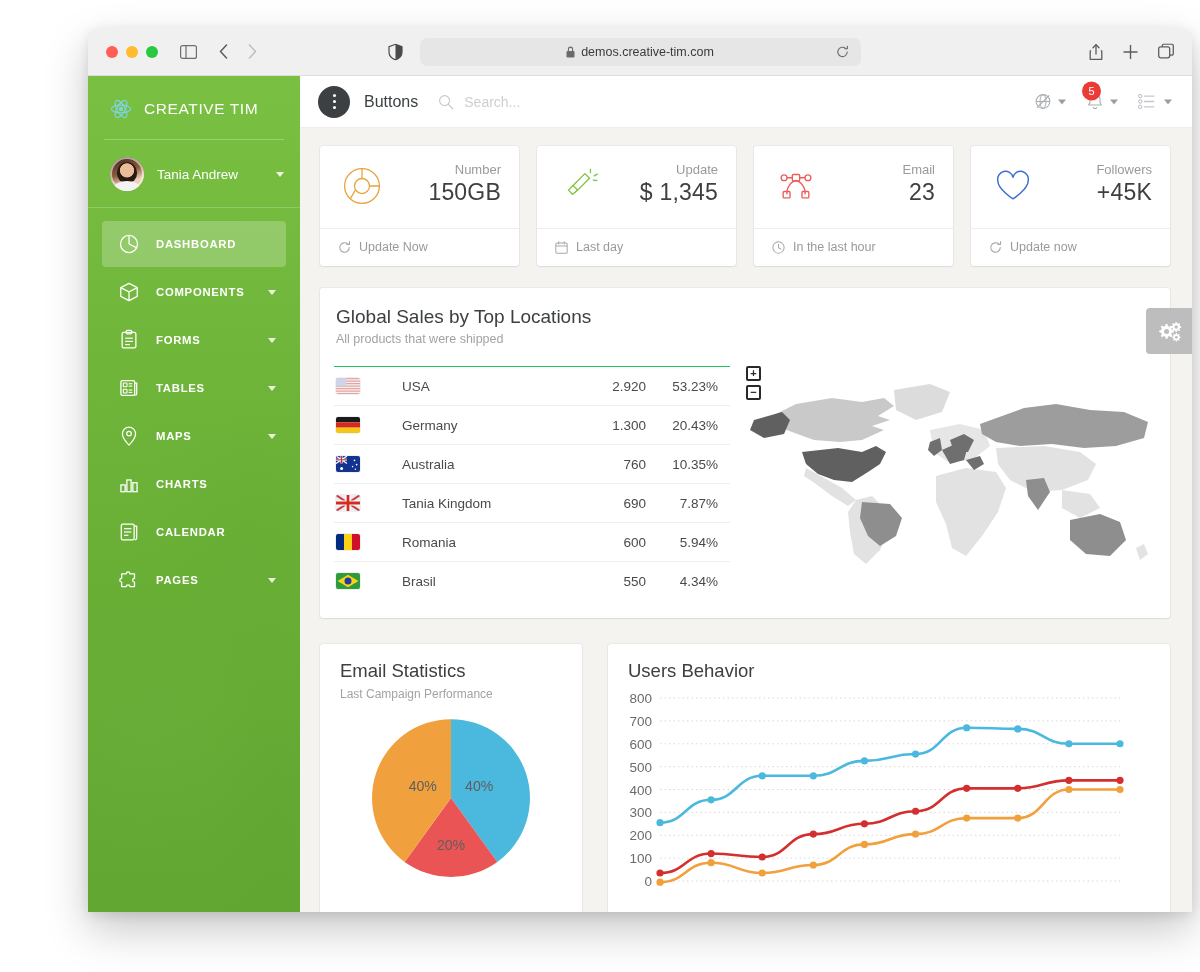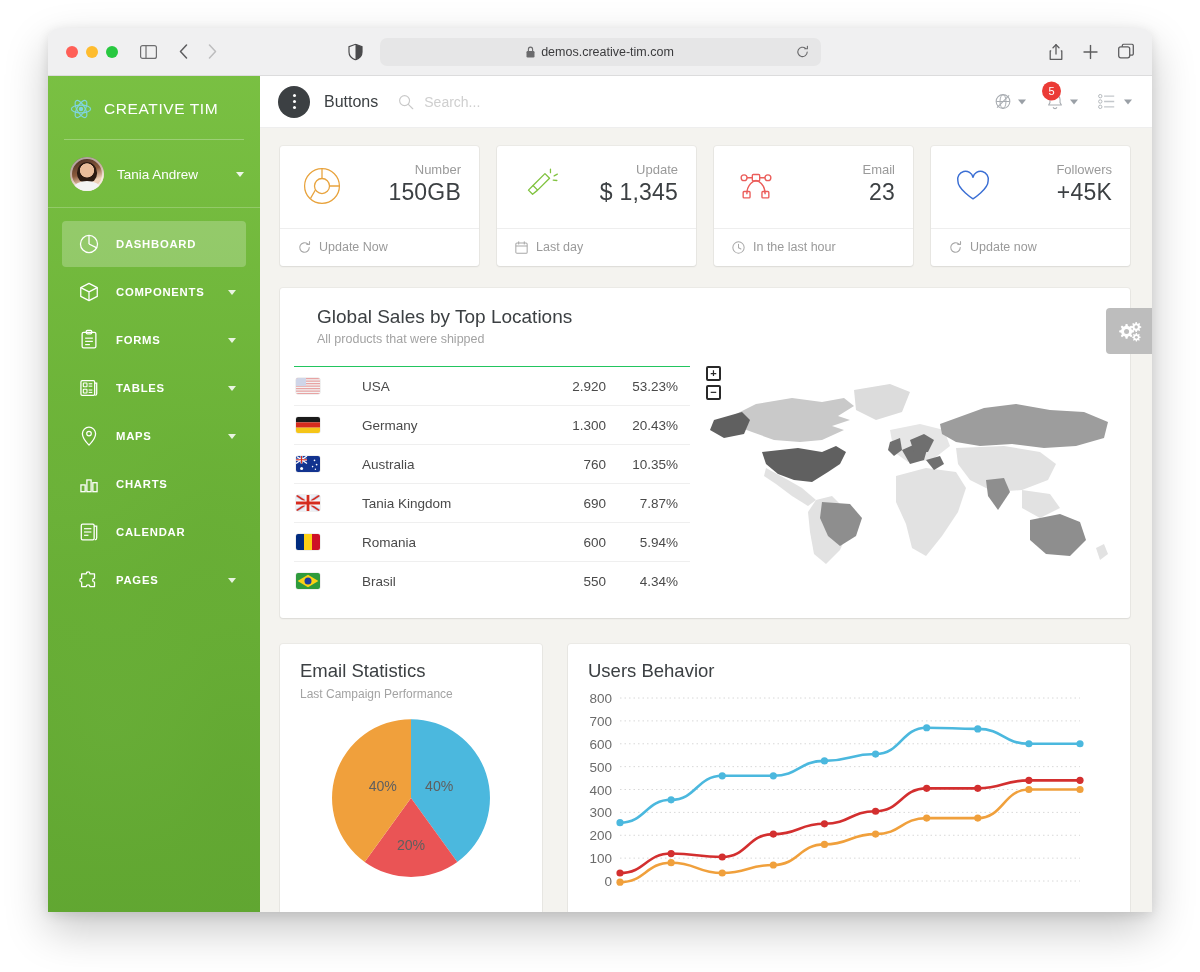--- a/index.html
+++ b/index.html
@@ -2,21 +2,21 @@
 <html><head>
 <meta charset="utf-8">
 <style>
   * { box-sizing: border-box; margin: 0; padding: 0; }
   html, body {
     width: 1200px; height: 972px;
     background: #ffffff;
     font-family: "Liberation Sans", sans-serif;
     overflow: hidden;
   }
-  .page { position: relative; width: 1105px; height: 972px; background:#fff; }
+  .page { position: relative; width: 1105px; height: 972px; background:#fff;margin-left:40px; }
 
   
   .browser {
     position: absolute;
     left: 48px; top: 28px;
     width: 1104px; height: 884px;
     background: #f6f6f6;
     border-radius: 12px 12px 0 0;
     box-shadow: 0 18px 44px rgba(0,0,0,.22), 0 3px 12px rgba(0,0,0,.10);
     overflow: hidden;
@@ -179,21 +179,21 @@
   .card-label { font-size: 13px; color:#9a9a9a; margin-bottom: 2px; }
   .card-value { font-size: 23px; color:#3c4043; font-weight: 300; letter-spacing:.2px; }
   .card-foot {
     border-top: 1px solid #eeeeee; padding: 11px 18px 12px 18px;
     display:flex; align-items:center; gap: 8px;
     font-size: 12.5px; color:#9a9a9a;
   }
 
   
   .panel { background:#fff; border-radius:3px; box-shadow: 0 1px 2px rgba(0,0,0,.07), 0 0 0 1px rgba(0,0,0,.035); }
-  .panel-h { padding: 18px 20px 4px 37px; }
+  .panel-h { padding: 18px 20px 4px 16px; }
   .panel-title { font-size: 19px; color:#3c4043; font-weight: 400; }
   .panel-sub { font-size: 12.5px; color:#a3a3a3; margin-top: 4px; }
 
   .sales { display:flex; margin-top: 16px; }
   .sales-table { width: 410px; flex: 0 0 410px; padding-left: 14px; }
   table { width: 100%; border-collapse: collapse; }
   td { padding: 11px 6px; font-size: 13.5px; color:#4a4a4a; border-top: 1px solid #efefef; }
   tr:first-child td { border-top: 1px solid #22c55e; }
   td.flagcell { width: 46px; padding-left: 2px; }
   td.name { padding-left: 22px; }

